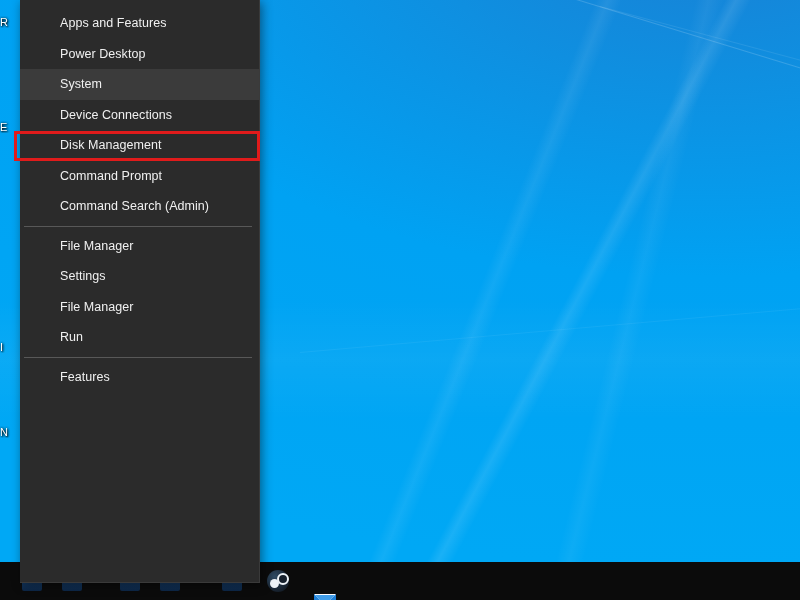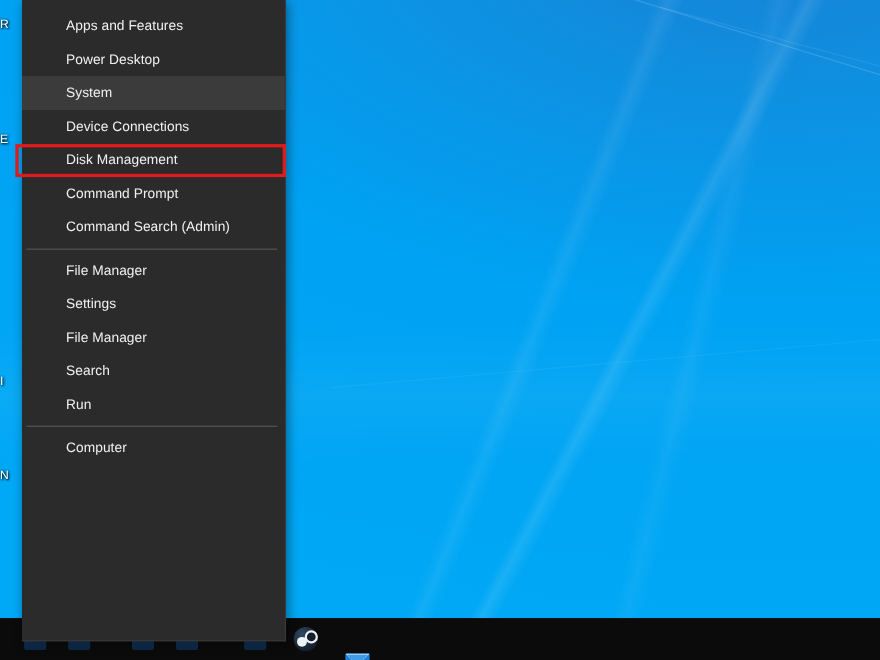--- a/index.html
+++ b/index.html
@@ -183,27 +183,24 @@
         <div class="menu-item">
           <span class="label">File Manager</span>
         </div>
         <div class="menu-item">
           <span class="label">Settings</span>
         </div>
         <div class="menu-item">
           <span class="label">File Manager</span>
         </div>
         <div class="menu-item">
-          <span class="label">Search</span>
-        </div>
-        <div class="menu-item">
           <span class="label">Run</span>
         </div>
         <div class="menu-sep"></div>
         <div class="menu-item">
-          <span class="label">Computer</span>
+          <span class="label">Features</span>
         </div>
       </div>
   </div>
 
   <div id="annotation-box" style="border-color: rgb(224, 27, 27);"></div>
 
 </div>
 
 </body></html>

